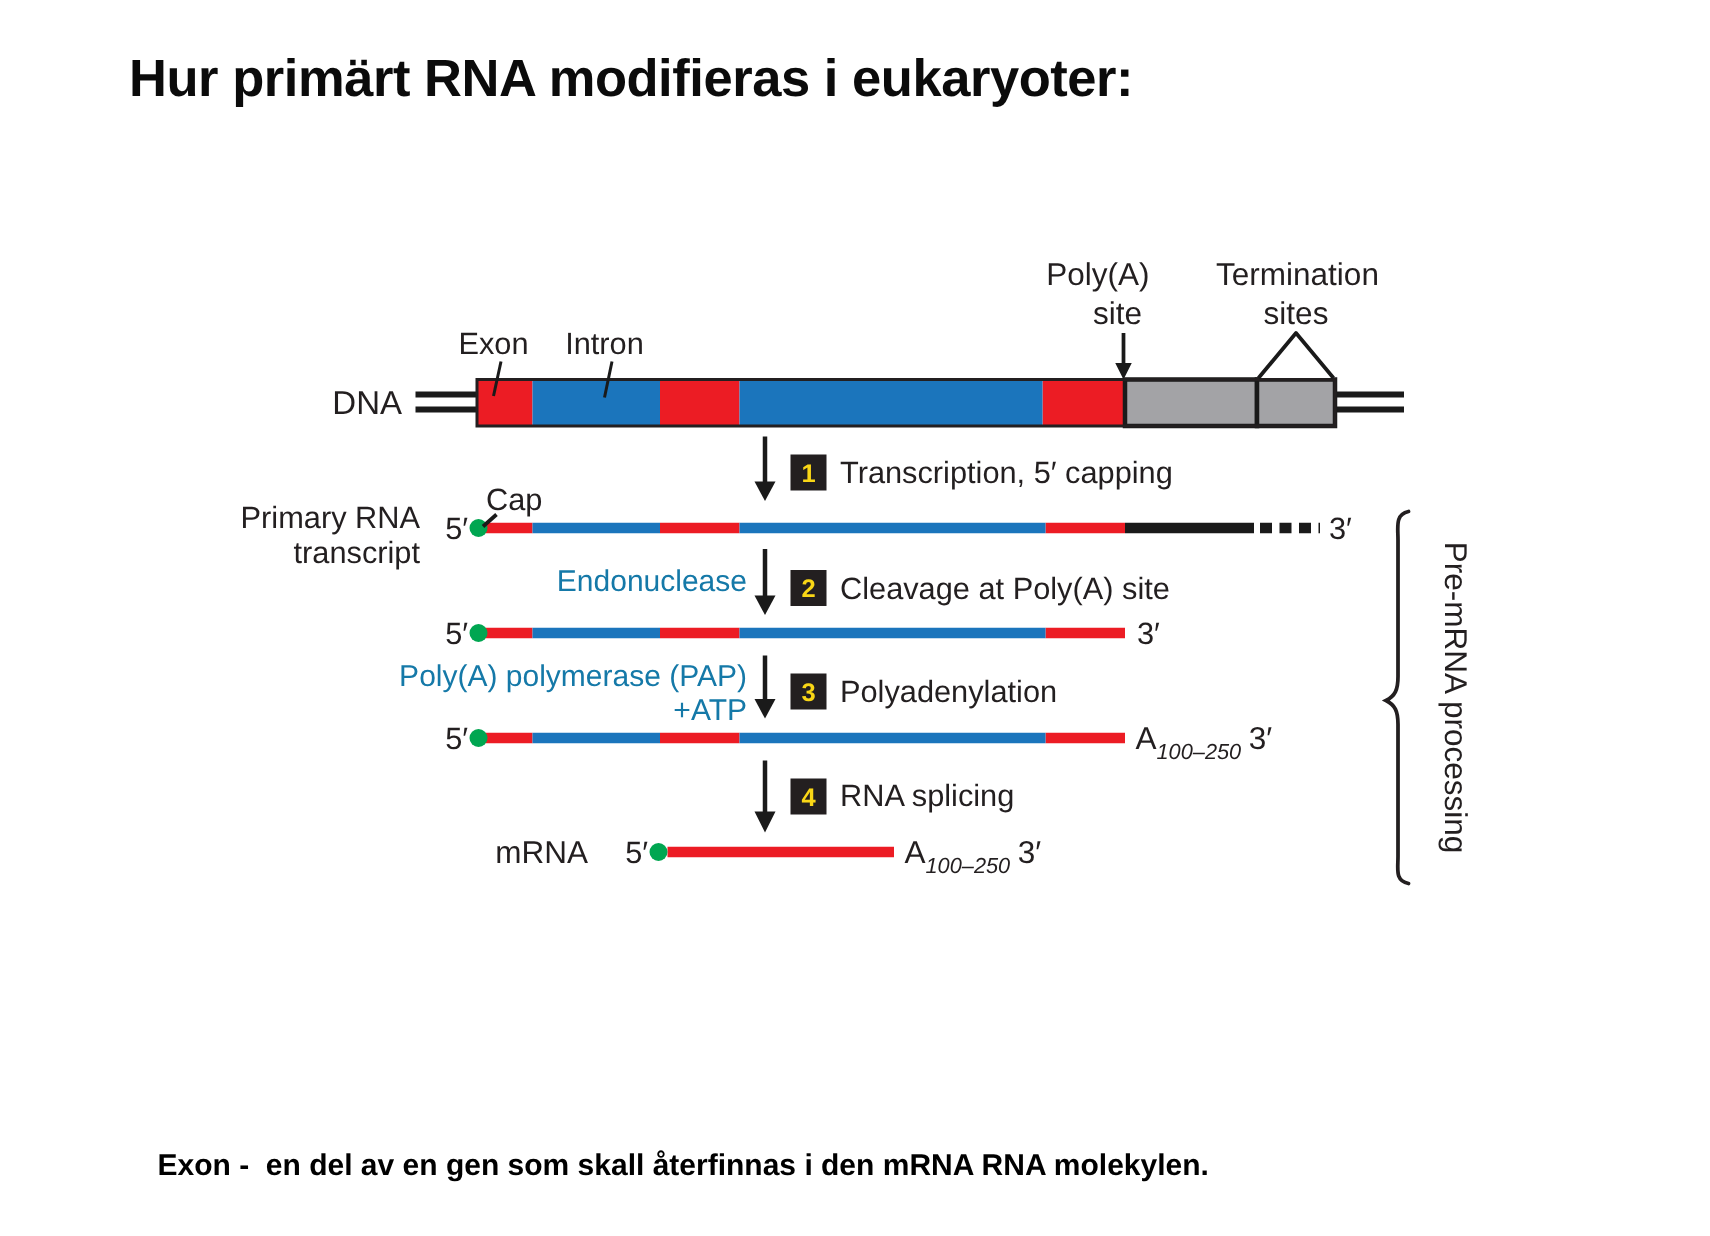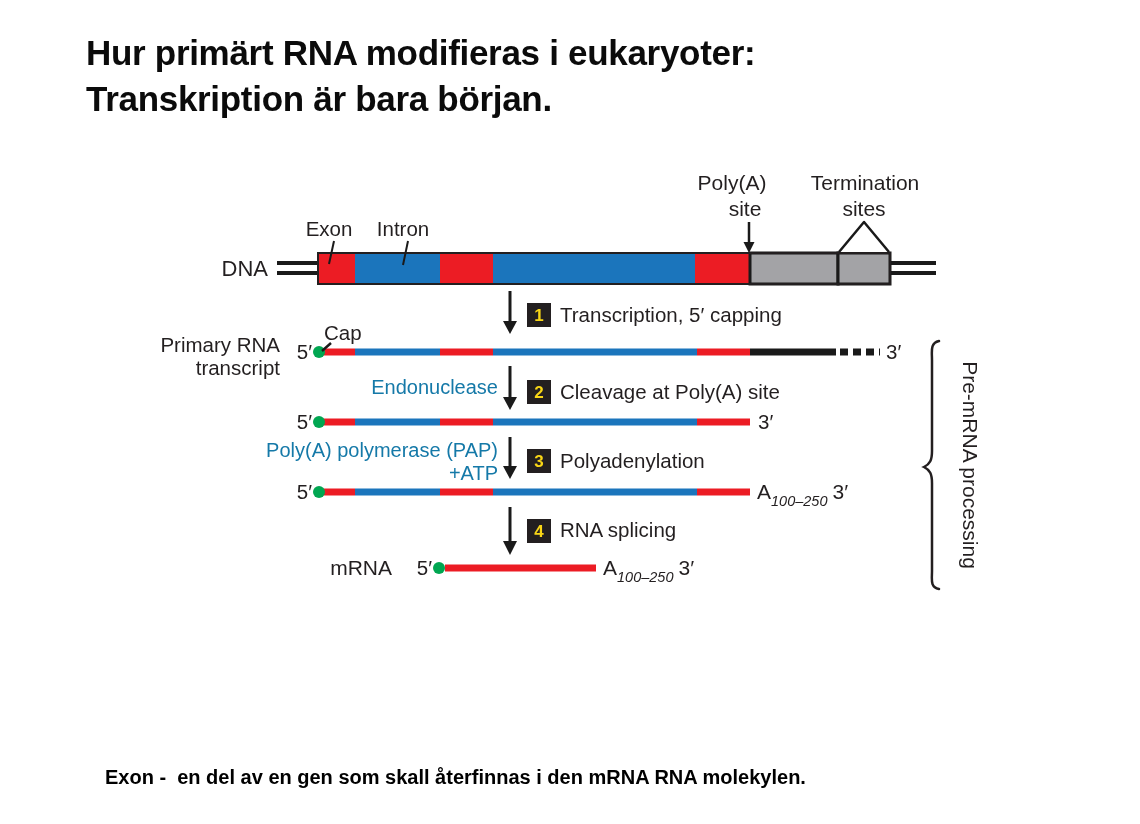--- a/index.html
+++ b/index.html
@@ -25,21 +25,20 @@
   svg.diagram{position:absolute;left:0;top:0;}
   svg text{font-family:"Liberation Sans",sans-serif;}
 </style>
 </head>
 <body>
 
 <div class="slide">
 
   <div class="title">
     <div>Hur primärt RNA modifieras i eukaryoter:</div>
-    <div>Transkription är bara början.</div>
   </div>
 
   <svg class="diagram" width="1140" height="824" viewBox="0 0 1140 824">
 
     <path d="M277 263 H319 M277 273 H319" stroke="#1a1a1a" stroke-width="4" fill="none"></path>
     <path d="M889 263 H936 M889 273 H936" stroke="#1a1a1a" stroke-width="4" fill="none"></path>
 
     <g fill="#EC1C24">
 
       <rect x="318" y="253" width="37" height="31"></rect>

